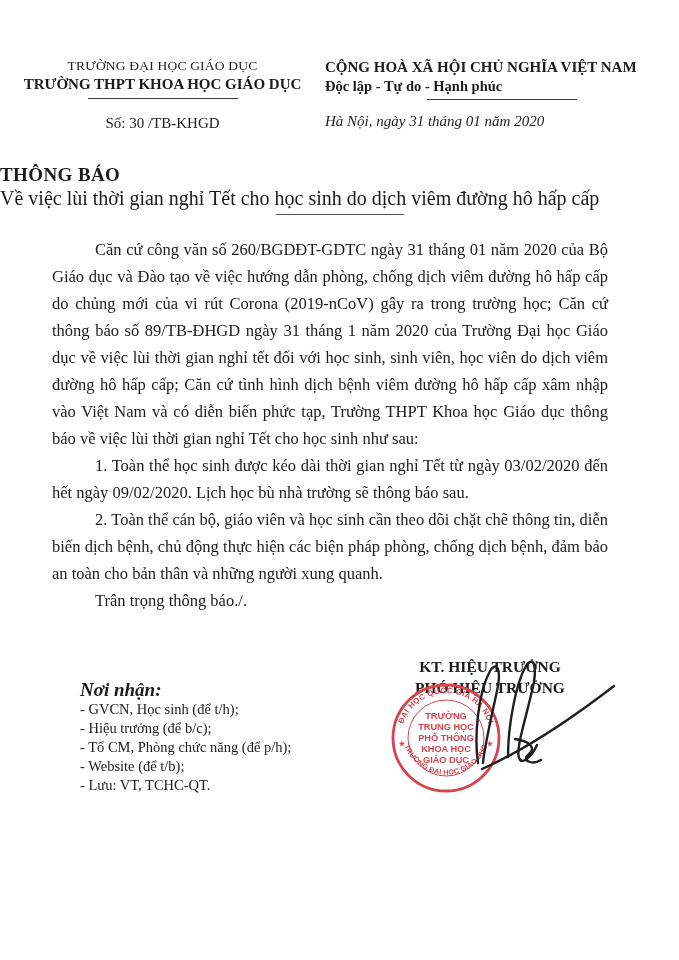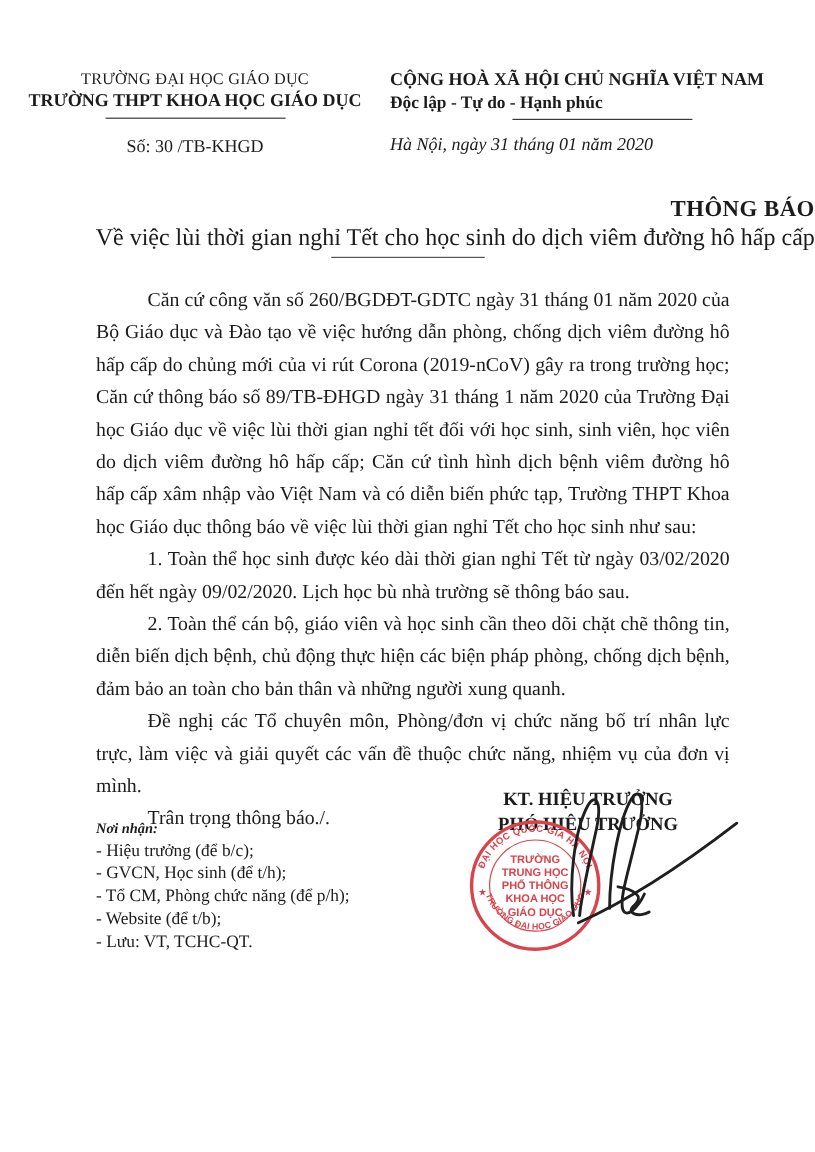--- a/index.html
+++ b/index.html
@@ -21,37 +21,37 @@
   .hl-line1{font-size:13.5px;line-height:17px;letter-spacing:.2px;}
   .hl-line2{font-size:15px;line-height:21px;font-weight:bold;}
   .hr-line1{font-size:15px;line-height:20px;font-weight:bold;}
   .hr-line2{font-size:14.5px;line-height:19px;font-weight:bold;}
   .rule{height:0;border-bottom:1.6px solid #3a3a3a;margin:3px auto 0 auto;}
   .rule-left{width:150px;}
   .rule-right{width:150px;}
   .doc-number{font-size:15px;line-height:20px;margin-top:14px;}
   .date-line{font-size:15px;line-height:20px;font-style:italic;margin-top:11px;}
   
-  .title-block{text-align:right;margin-top:31px;}
+  .title-block{text-align:left;margin-top:31px;}
   .doc-title{font-size:19px;line-height:22px;font-weight:bold;letter-spacing:.4px;}
   .doc-subtitle{font-size:20px;line-height:24px;}
   .rule-title{width:128px;border-bottom:1.8px solid #555;margin-top:4px;}
   
-  .body-text{margin:21px 71px 0 80px;}
+  .body-text{margin:21px 71px 0 52px;}
   .para{
     margin:0;
     font-size:16.5px;
     line-height:27px;
     text-indent:43px;
   }
   .justify{text-align:justify;}
   
   .sign-area{position:absolute;left:0;top:650px;width:679px;height:300px;}
   .recipients{position:absolute;left:80px;top:30px;}
-  .recipients-label{font-size:12px;line-height:20px;font-weight:bold;font-style:italic;}
+  .recipients-label{font-size:19px;line-height:20px;font-weight:bold;font-style:italic;}
   .recipient-item{font-size:14.5px;line-height:19px;}
   .sign-heading1{position:absolute;left:380px;top:6px;width:220px;text-align:center;
     font-size:15.5px;line-height:21px;font-weight:bold;}
   .sign-heading2{position:absolute;left:380px;top:27px;width:220px;text-align:center;
     font-size:15.5px;line-height:21px;font-weight:bold;}
   .sign-name{position:absolute;left:387px;top:147px;width:215px;text-align:left;
     font-size:15px;line-height:22px;font-weight:bold;}
   .stamp-svg{position:absolute;left:390px;top:32px;}
   .stamp-svg text{font-family:"Liberation Sans", sans-serif;font-weight:bold;fill:#d8434c;}
   .sig-svg{position:absolute;left:440px;top:3px;}
@@ -79,30 +79,29 @@
   <div class="title-block">
     <div class="doc-title">THÔNG BÁO</div>
     <div class="doc-subtitle">Về việc lùi thời gian nghỉ Tết cho học sinh do dịch viêm đường hô hấp cấp</div>
     <div class="rule rule-title"></div>
   </div>
 
   <div class="body-text">
     <p class="para justify">Căn cứ công văn số 260/BGDĐT-GDTC ngày 31 tháng 01 năm 2020 của Bộ Giáo dục và Đào tạo về việc hướng dẫn phòng, chống dịch viêm đường hô hấp cấp do chủng mới của vi rút Corona (2019-nCoV) gây ra trong trường học; Căn cứ thông báo số 89/TB-ĐHGD ngày 31 tháng 1 năm 2020 của Trường Đại học Giáo dục về việc lùi thời gian nghỉ tết đối với học sinh, sinh viên, học viên do dịch viêm đường hô hấp cấp; Căn cứ tình hình dịch bệnh viêm đường hô hấp cấp xâm nhập vào Việt Nam và có diễn biến phức tạp, Trường THPT Khoa học Giáo dục thông báo về việc lùi thời gian nghỉ Tết cho học sinh như sau:</p>
     <p class="para justify">1. Toàn thể học sinh được kéo dài thời gian nghỉ Tết từ ngày 03/02/2020 đến hết ngày 09/02/2020. Lịch học bù nhà trường sẽ thông báo sau.</p>
     <p class="para justify">2. Toàn thể cán bộ, giáo viên và học sinh cần theo dõi chặt chẽ thông tin, diễn biến dịch bệnh, chủ động thực hiện các biện pháp phòng, chống dịch bệnh, đảm bảo an toàn cho bản thân và những người xung quanh.</p>
-    <p class="para justify">Đề nghị các Tổ chuyên môn, Phòng/đơn vị chức năng bố trí nhân lực trực, làm việc và giải quyết các vấn đề thuộc chức năng, nhiệm vụ của đơn vị mình.</p>
     <p class="para">Trân trọng thông báo./.</p>
   </div>
 
   <div class="sign-area">
 
     <div class="recipients">
       <div class="recipients-label">Nơi nhận:</div>
+      <div class="recipient-item">- GVCN, Học sinh (để t/h);</div>
       <div class="recipient-item">- Hiệu trưởng (để b/c);</div>
-      <div class="recipient-item">- GVCN, Học sinh (để t/h);</div>
       <div class="recipient-item">- Tổ CM, Phòng chức năng (để p/h);</div>
       <div class="recipient-item">- Website (để t/b);</div>
       <div class="recipient-item">- Lưu: VT, TCHC-QT.</div>
     </div>
 
     <div class="sign-heading1">KT. HIỆU TRƯỞNG</div>
     <div class="sign-heading2">PHÓ HIỆU TRƯỞNG</div>
 
     <svg class="stamp-svg" width="112" height="112" viewBox="0 0 112 112">
       <circle cx="56" cy="56" r="53" fill="none" stroke="#d8434c" stroke-width="2.8"></circle>

